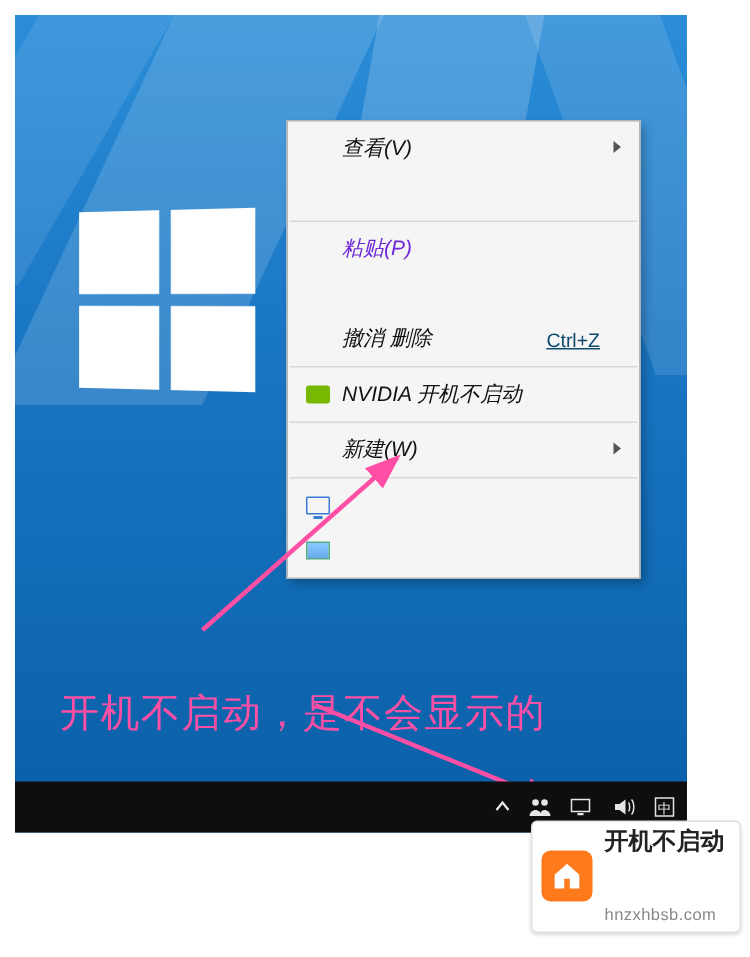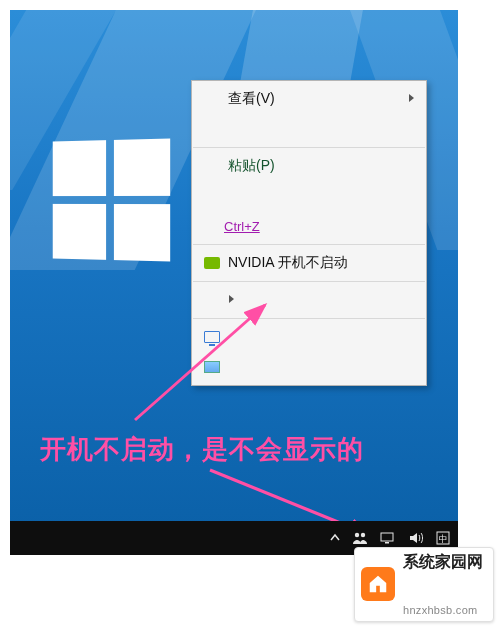--- a/index.html
+++ b/index.html
@@ -36,32 +36,32 @@
     border: 1px solid #b5b5b5;
     box-shadow: 3px 3px 6px rgba(0,0,0,0.25);
     font-size: 14px; color: #111;
     padding: 3px 0;
   }
   .menu-item {
     display: flex; align-items: center;
     height: 30px; padding: 0 10px 0 8px;
     cursor: default;
   }
-  .menu-item.disabled { color: #14532d; }
+  .menu-item.disabled { color: #6d28d9; }
   .mi-icon { width: 24px; height: 20px; display: flex; align-items: center; justify-content: center; flex-shrink: 0; }
-  .mi-label { flex: 1; padding-left: 4px; white-space: nowrap; }
-  .mi-accel { color: #a21caf; font-size: 13px; padding-right: 4px; text-decoration: underline; }
+  .mi-label { flex: 1; padding-left: 4px; white-space: nowrap; font-style: italic; }
+  .mi-accel { color: #0c4a6e; font-size: 13px; padding-right: 4px; text-decoration: underline; }
   .mi-arrow { width: 12px; text-align: right; font-size: 11px; color: #555; }
   .menu-sep { height: 1px; background: #d8d8d8; margin: 3px 1px; }
 
   
   .anno {
-    position: absolute; left: 30px; top: 422px;
+    position: absolute; left: 30px; top: 448px;
     color: #ff4fa5; font-size: 26px; letter-spacing: 1px;
-    font-weight: 700;
+    font-weight: 400;
   }
 
   
   .arrow-svg { position: absolute; left: 0; top: 0; pointer-events: none; }
 
   
   .taskbar {
     position: absolute; left: 0; bottom: 0; right: 0;
     height: 34px; background: #0e0e0e;
     display: flex; align-items: center; justify-content: flex-end;
@@ -129,34 +129,36 @@
         <span class="mi-icon"></span>
         <span class="mi-label">粘贴(P)</span>
         <span class="mi-arrow"></span>
       </div>
       <div class="menu-item disabled">
         <span class="mi-icon"></span>
         <span class="mi-arrow"></span>
       </div>
       <div class="menu-item">
         <span class="mi-icon"></span>
+        <span class="mi-label">撤消 删除</span>
         <span class="mi-accel">Ctrl+Z</span>
         <span class="mi-arrow"></span>
       </div>
       <div class="menu-sep"></div>
       <div class="menu-item">
         <span class="mi-icon">
           <span class="nv-eye"></span>
         </span>
         <span class="mi-label">NVIDIA 开机不启动</span>
         <span class="mi-arrow"></span>
       </div>
       <div class="menu-sep"></div>
       <div class="menu-item">
         <span class="mi-icon"></span>
+        <span class="mi-label">新建(W)</span>
         <span class="mi-arrow"><svg width="8" height="10" viewBox="0 0 8 10">
             <path d="M1 1 L6 5 L1 9 Z" fill="#555"></path>
           </svg></span>
       </div>
       <div class="menu-sep"></div>
       <div class="menu-item">
         <span class="mi-icon">
           <span class="mon-icon"></span>
         </span>
         <span class="mi-arrow"></span>
@@ -216,16 +218,16 @@
   </div>
 </div>
 
 <div class="badge">
   <div class="badge-icon">
     <svg width="22" height="22" viewBox="0 0 24 24">
         <path d="M3 11 L12 3 L21 11 V21 H14 V14 H10 V21 H3 Z" fill="#fff"></path>
       </svg>
   </div>
   <div class="badge-text">
-    <div class="badge-title">系统家园网</div>
+    <div class="badge-title">开机不启动</div>
     <div class="badge-url">hnzxhbsb.com</div>
   </div>
 </div>
 
 </body></html>

